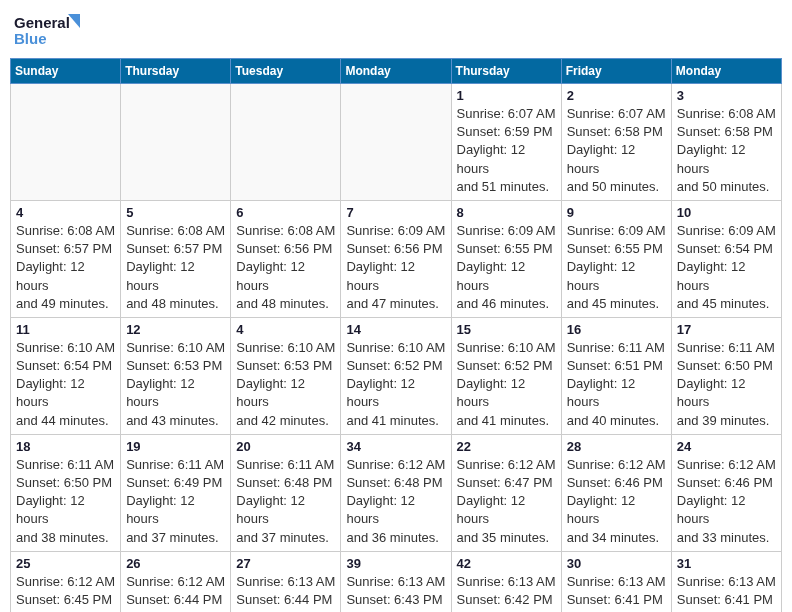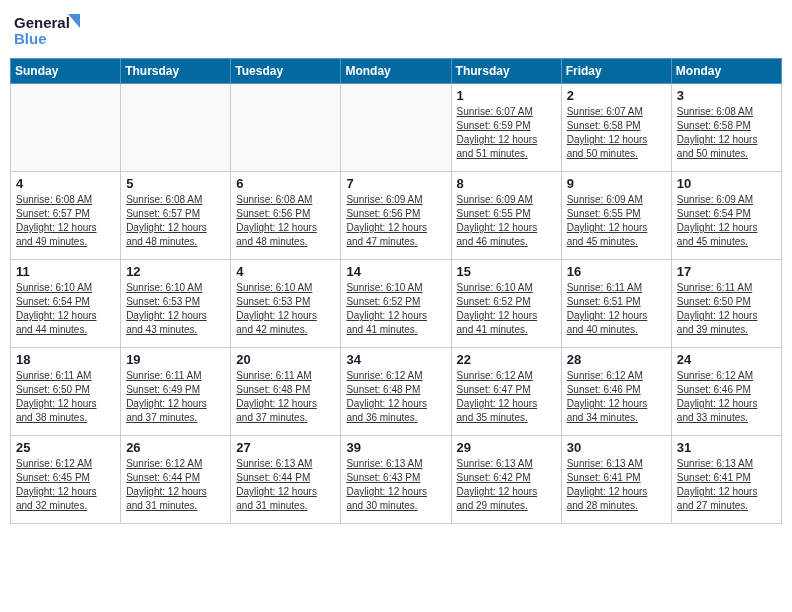--- a/index.html
+++ b/index.html
@@ -65,24 +65,23 @@
       background: #f9f9f9;
     }
     .day-num {
       font-size: 13px;
       font-weight: bold;
       color: #1a1a2e;
       display: block;
       margin-bottom: 2px;
     }
     .day-info {
-      font-size: 10px;
+      font-size: 13px;
       color: #333;
       line-height: 1.4;
-      text-decoration: underline;
     }
     tr.week-row td {
       height: 88px;
     }
   </style>
 </head>
 <body>
 
 <div class="header">
   <div class="logo">
@@ -314,21 +313,21 @@
 and 31 minutes.</div>
         </td>
         <td>
           <span class="day-num">39</span>
           <div class="day-info" style="white-space: pre-line;">Sunrise: 6:13 AM
 Sunset: 6:43 PM
 Daylight: 12 hours
 and 30 minutes.</div>
         </td>
         <td>
-          <span class="day-num">29</span>
+          <span class="day-num">42</span>
           <div class="day-info" style="white-space: pre-line;">Sunrise: 6:13 AM
 Sunset: 6:42 PM
 Daylight: 12 hours
 and 29 minutes.</div>
         </td>
         <td>
           <span class="day-num">30</span>
           <div class="day-info" style="white-space: pre-line;">Sunrise: 6:13 AM
 Sunset: 6:41 PM
 Daylight: 12 hours

